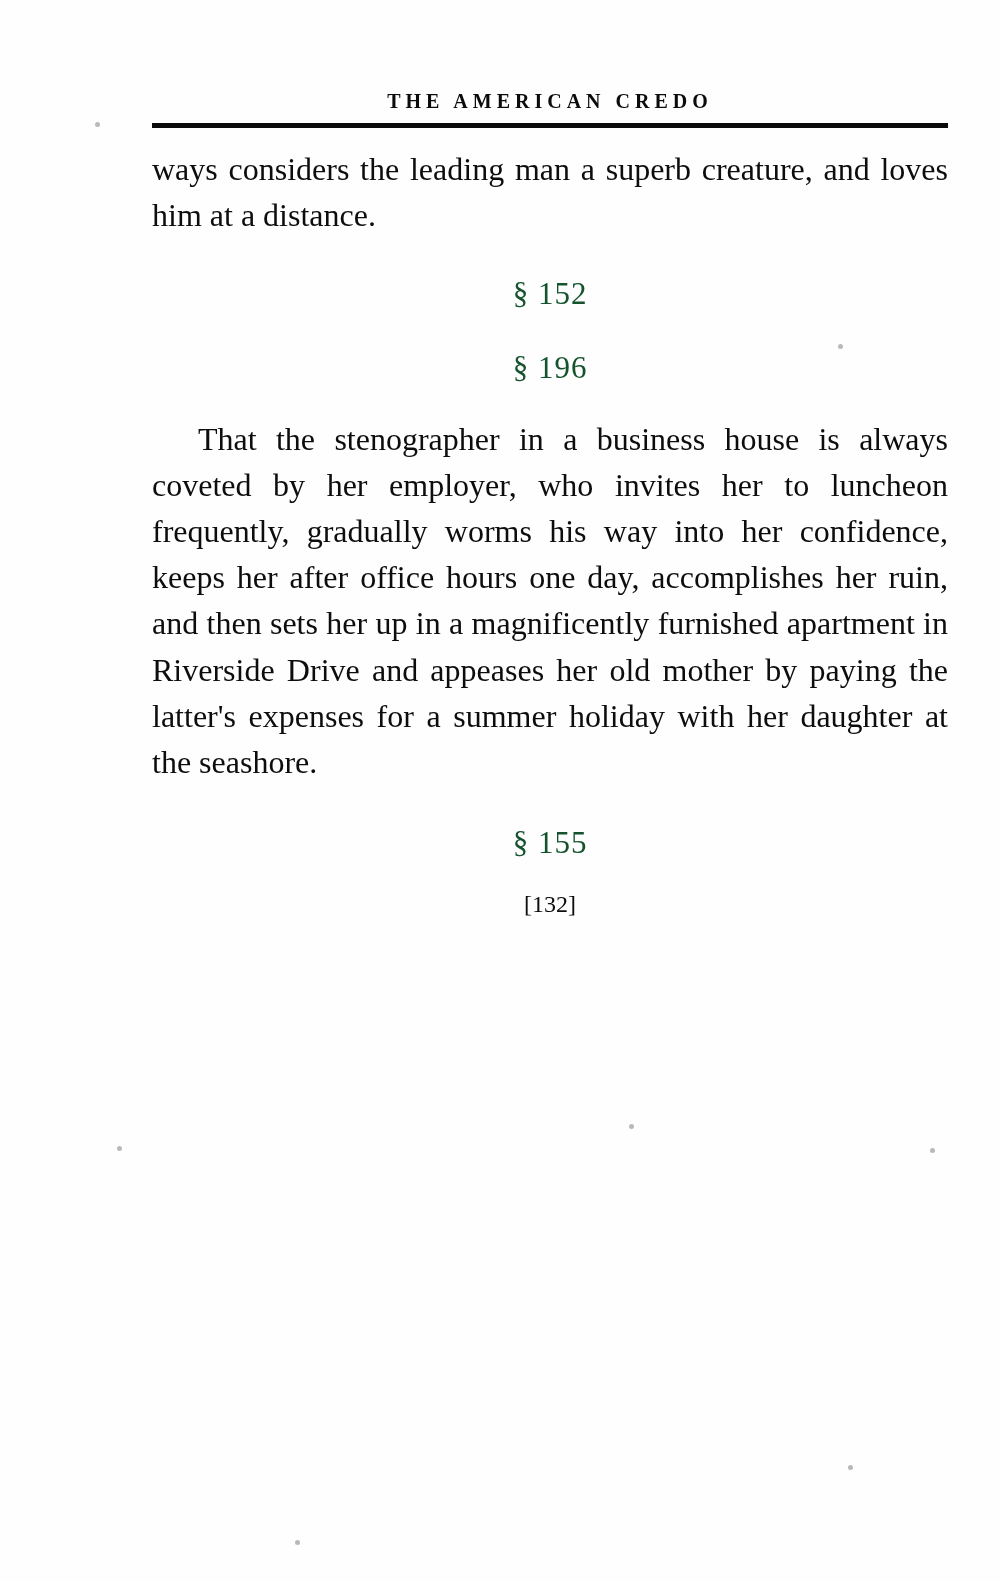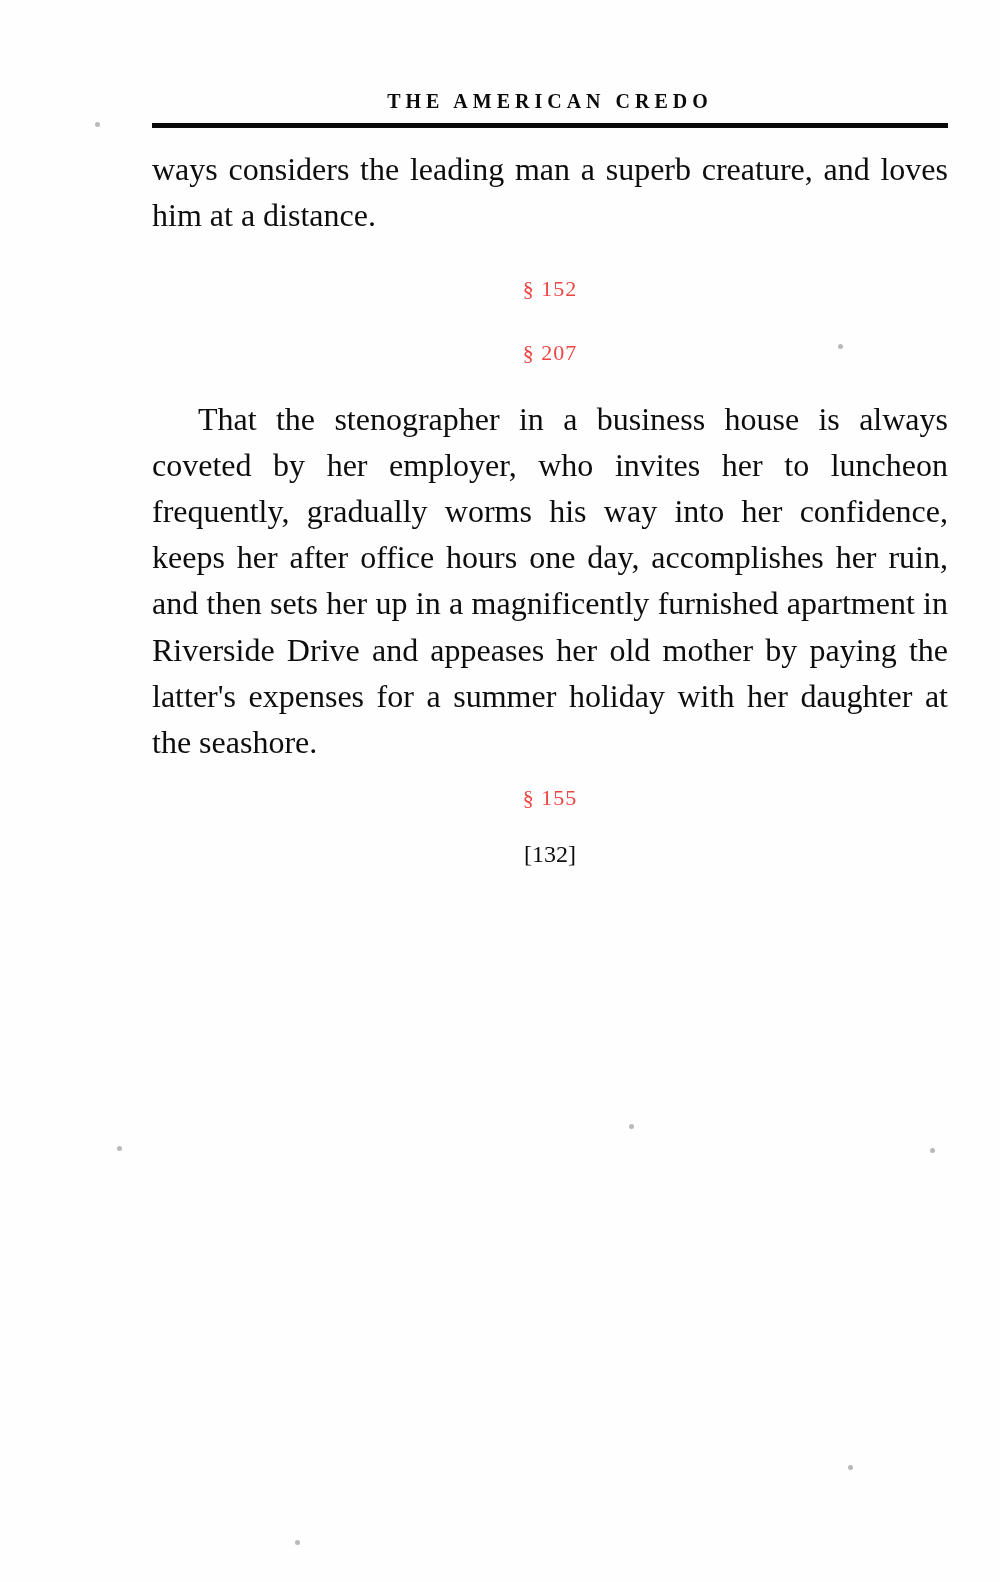--- a/index.html
+++ b/index.html
@@ -61,28 +61,28 @@
   p.continuation {
     text-indent: 0;
   }
 
   p.indented {
     text-indent: 46px;
   }
 
   .section-number {
     text-align: center;
-    font-size: 22px;
+    font-size: 31px;
     margin: 38px 0 30px 0;
-    color: #ef4444;
+    color: #14532d;
     letter-spacing: 1px;
   }
 
   .section-number.tight-top {
-    margin-top: 20px;
+    margin-top: 40px;
   }
 
   .folio {
     text-align: center;
     font-size: 24px;
     margin-top: 14px;
     color: #0d0d0d;
   }
 
   .speck {
@@ -107,21 +107,21 @@
   <div class="content">
 
     <div class="running-head">THE AMERICAN CREDO</div>
     <div class="head-rule"></div>
 
     <p class="body-text continuation">ways considers the leading man a superb creature, and loves him at a distance.</p>
 
     <div class="section-number">§ 152</div>
 
 
-    <div class="section-number">§ 207</div>
+    <div class="section-number">§ 196</div>
     <p class="body-text indented">That the stenographer in a business house is al­ways coveted by her employer, who invites her to luncheon frequently, gradually worms his way into her confidence, keeps her after office hours one day, accomplishes her ruin, and then sets her up in a magnificently furnished apartment in Riverside Drive and appeases her old mother by paying the latter's expenses for a summer holiday with her daughter at the seashore.</p>
 
     <div class="section-number tight-top">§ 155</div>
 
     <div class="folio">[132]</div>
 
   </div>
 </div>
 
 </body></html>

